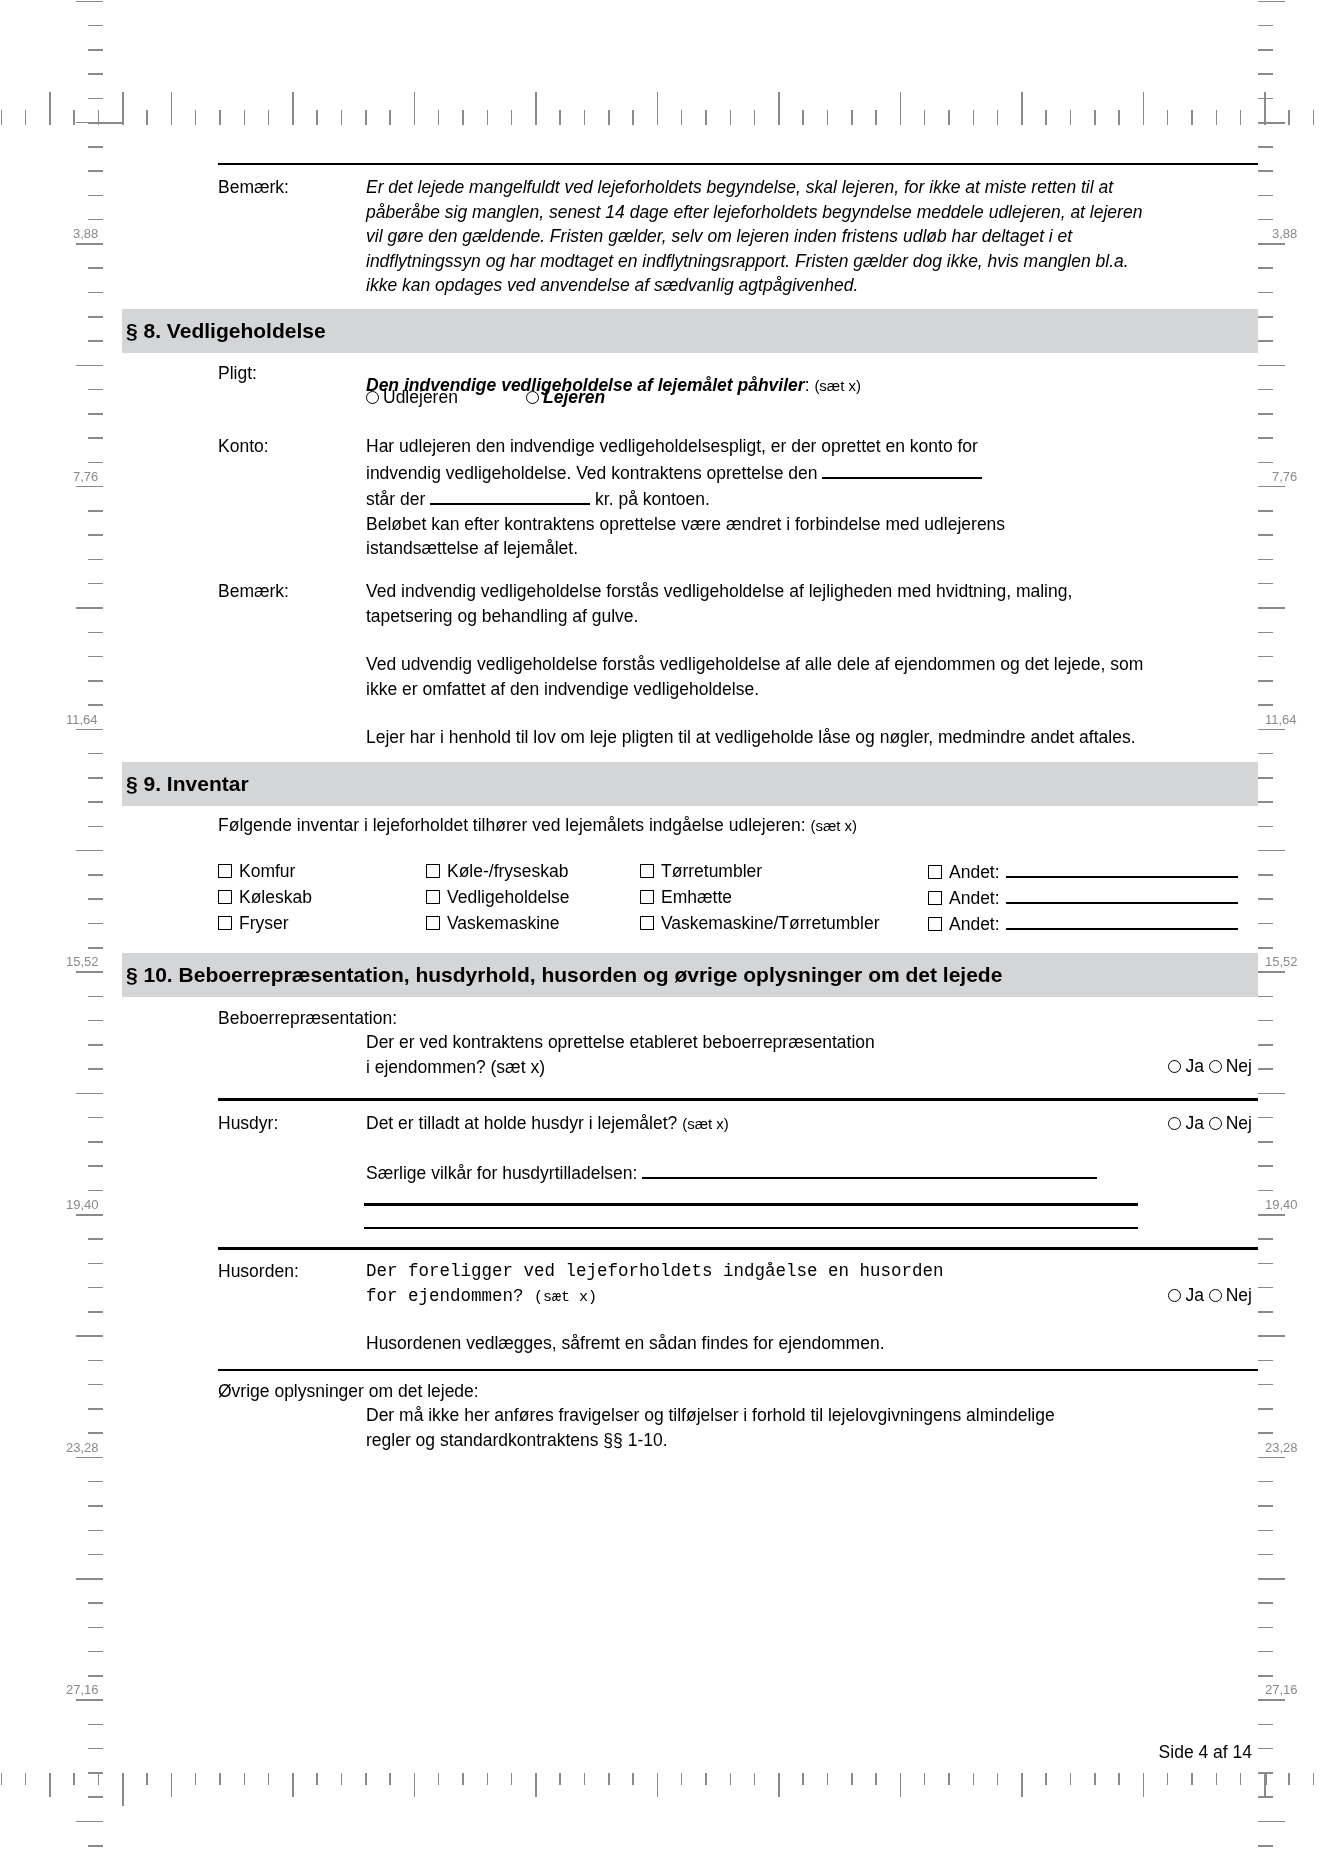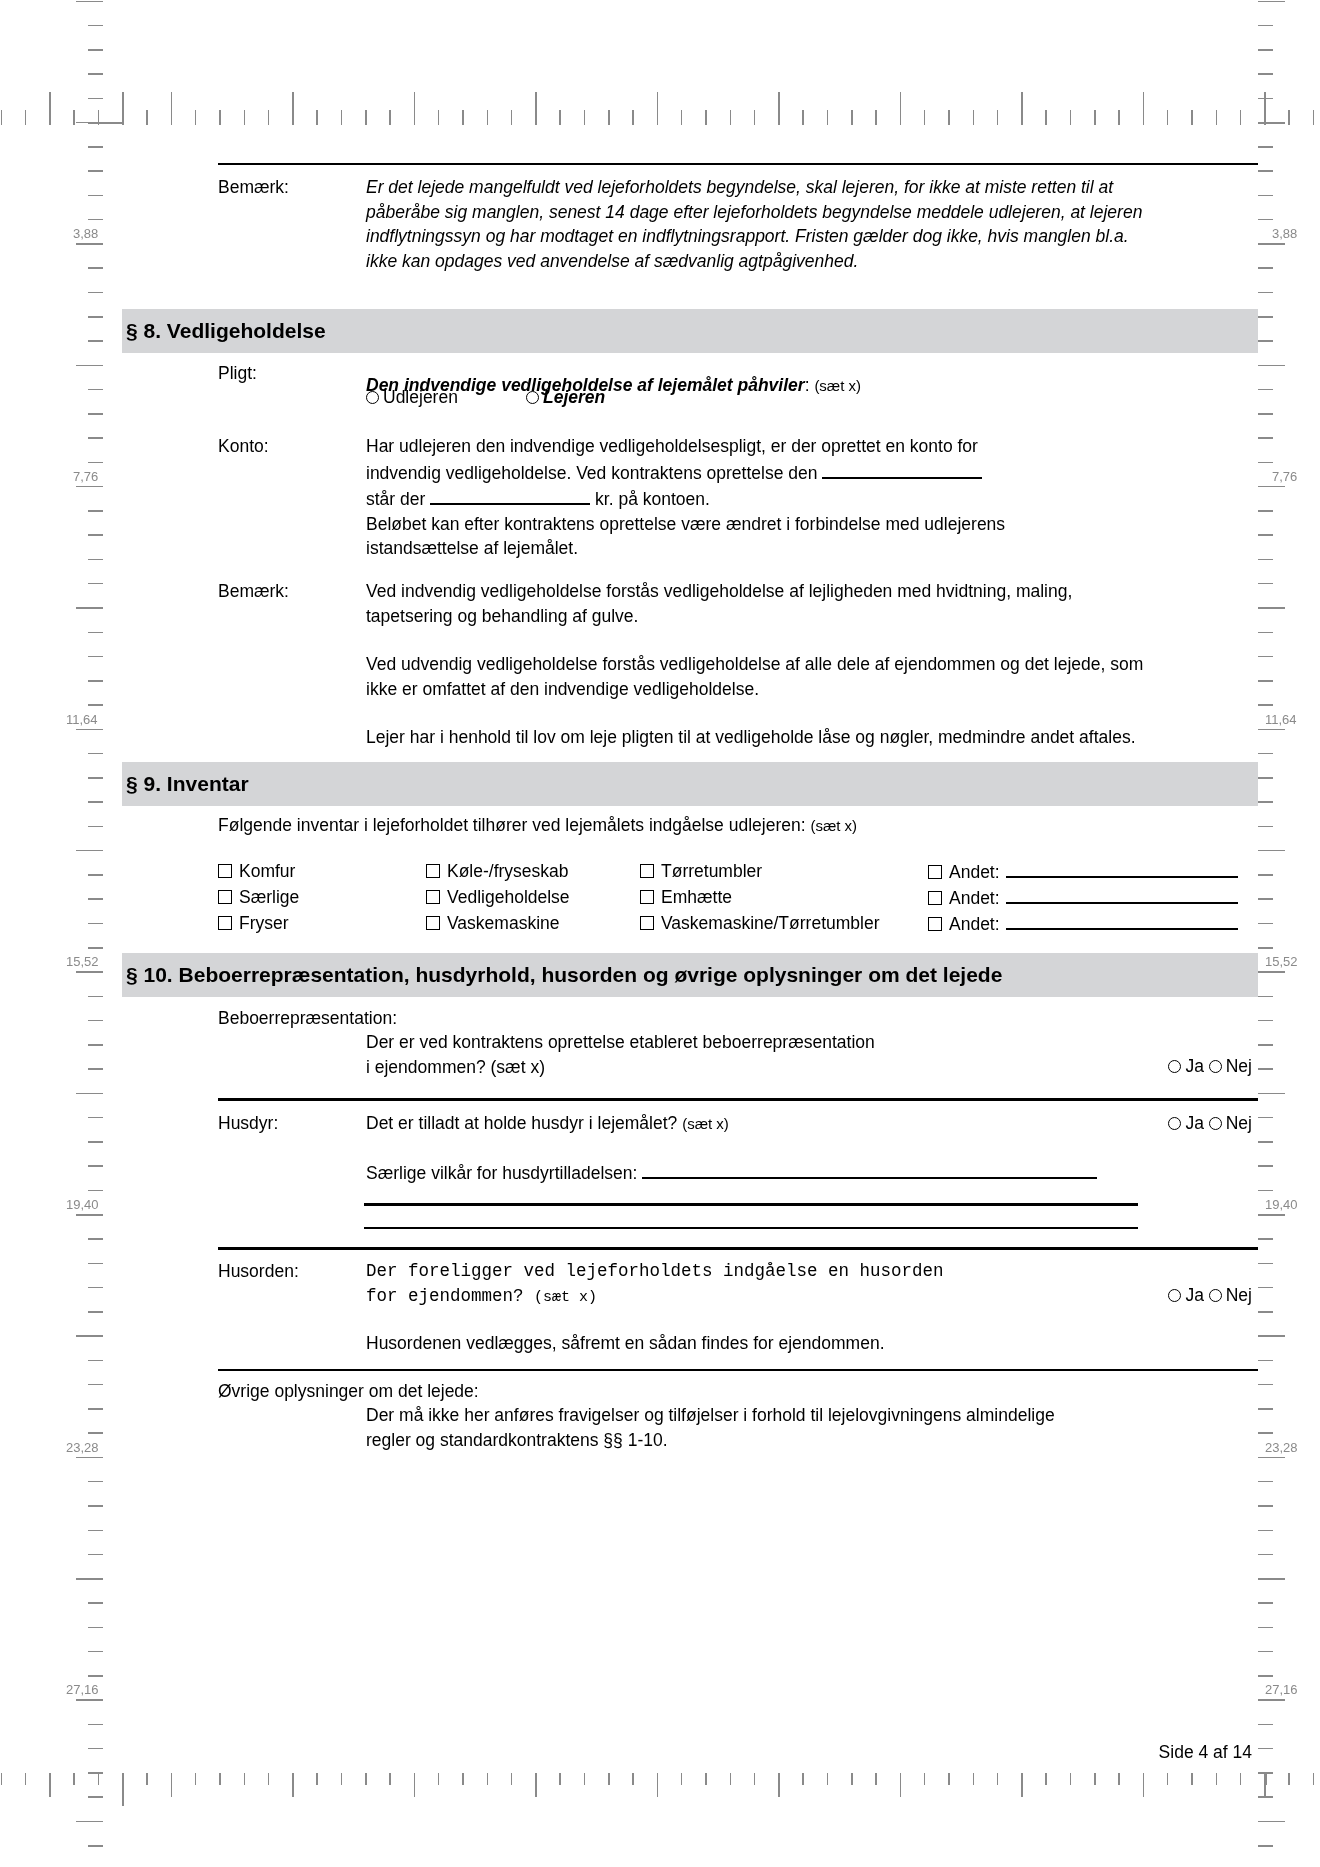--- a/index.html
+++ b/index.html
@@ -315,20 +315,21 @@
     <div class="tick" style="left: 122px; top: 1773px; width: 1.5px; height: 33px;"></div>
     <div class="tick" style="left: 1265px; top: 1773px; width: 1.5px; height: 12px;"></div>
   </div>
 
 <div class="rule" style="left:218px; top:163px; width:1040px; height:2px;"></div>
 
 <div class="lbl" style="top:175px;">Bemærk:</div>
 <div class="txt" style="top:175px;font-style:italic;">
   <div>Er det lejede mangelfuldt ved lejeforholdets begyndelse, skal lejeren, for ikke at miste retten til at</div>
   <div>påberåbe sig manglen, senest 14 dage efter lejeforholdets begyndelse meddele udlejeren, at lejeren</div>
+  <div>vil gøre den gældende. Fristen gælder, selv om lejeren inden fristens udløb har deltaget i et</div>
   <div>indflytningssyn og har modtaget en indflytningsrapport. Fristen gælder dog ikke, hvis manglen bl.a.</div>
   <div>ikke kan opdages ved anvendelse af sædvanlig agtpågivenhed.</div>
 </div>
 
 <div class="section-bar" style="top:309px;">
   <span>§ 8. Vedligeholdelse</span>
 </div>
 
 <div class="lbl" style="top:361px;">Pligt:</div>
 <div class="txt" style="top:373px;text-align:right;">
@@ -369,21 +370,21 @@
 
 <div class="section-bar" style="top:762px;">
   <span>§ 9. Inventar</span>
 </div>
 <div class="lbl" style="top:813px; white-space:nowrap;">
   <span>Følgende inventar i lejeforholdet tilhører ved lejemålets indgåelse udlejeren:</span>
   <span class="small">(sæt x)</span>
 </div>
 <div id="inventory">
     <div class="inv-cell" style="left: 218px; top: 858px;"><span class="chk"></span><span>Komfur</span></div>
-    <div class="inv-cell" style="left: 218px; top: 884px;"><span class="chk"></span><span>Særlige</span></div>
+    <div class="inv-cell" style="left: 218px; top: 884px;"><span class="chk"></span><span>Køleskab</span></div>
     <div class="inv-cell" style="left: 218px; top: 910px;"><span class="chk"></span><span>Fryser</span></div>
     <div class="inv-cell" style="left: 426px; top: 858px;"><span class="chk"></span><span>Køle-/fryseskab</span></div>
     <div class="inv-cell" style="left: 426px; top: 884px;"><span class="chk"></span><span>Vedligeholdelse</span></div>
     <div class="inv-cell" style="left: 426px; top: 910px;"><span class="chk"></span><span>Vaskemaskine</span></div>
     <div class="inv-cell" style="left: 640px; top: 858px;"><span class="chk"></span><span>Tørretumbler</span></div>
     <div class="inv-cell" style="left: 640px; top: 884px;"><span class="chk"></span><span>Emhætte</span></div>
     <div class="inv-cell" style="left: 640px; top: 910px;"><span class="chk"></span><span>Vaskemaskine/Tørretumbler</span></div>
     <div class="inv-cell" style="left: 928px; top: 858px;"><span class="chk"></span><span>Andet:</span><span class="blank" style="width: 232px; margin-left: 6px;"></span></div>
     <div class="inv-cell" style="left: 928px; top: 884px;"><span class="chk"></span><span>Andet:</span><span class="blank" style="width: 232px; margin-left: 6px;"></span></div>
     <div class="inv-cell" style="left: 928px; top: 910px;"><span class="chk"></span><span>Andet:</span><span class="blank" style="width: 232px; margin-left: 6px;"></span></div>

